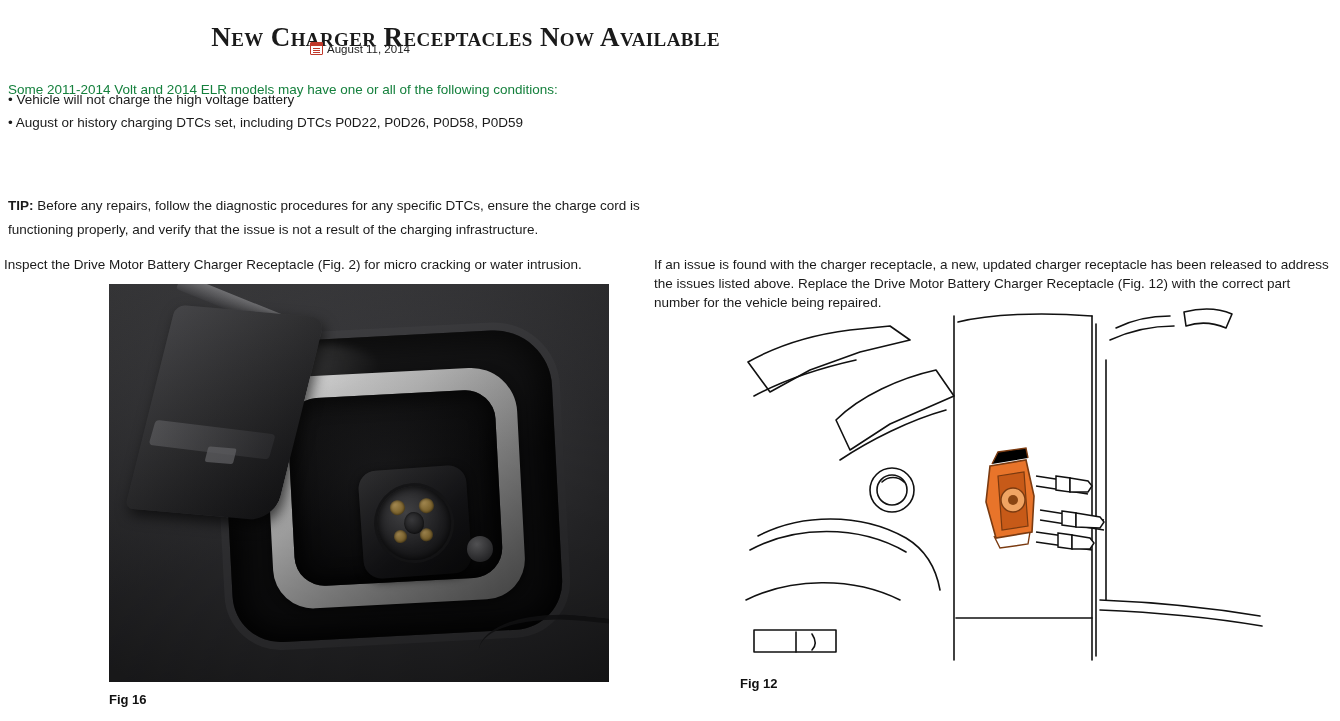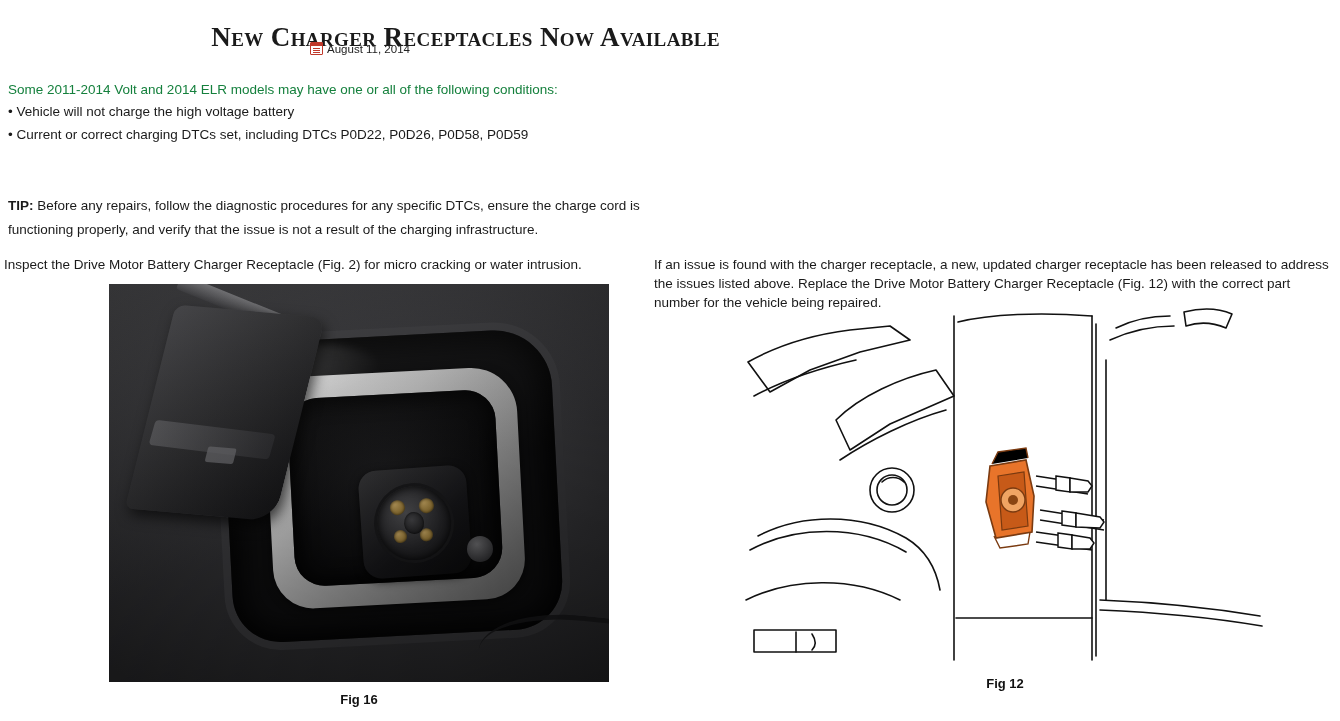--- a/index.html
+++ b/index.html
@@ -83,21 +83,20 @@
     line-height: 23px;
     color: #15803d;
   }
   .bullets {
     position: absolute;
     left: 8px;
     top: 88px;
     width: 900px;
     font-size: 13.5px;
     line-height: 23px;
-    margin-top: 12px;
   }
   .bullets div { white-space: nowrap; }
 
   .tip {
     position: absolute;
     left: 8px;
     top: 180px;
     width: 690px;
     font-size: 13.5px;
     line-height: 24px;
@@ -257,21 +256,20 @@
     position: absolute;
     left: 150px; top: 60px;
     width: 120px; height: 44px;
     background: linear-gradient(100deg, rgba(255,255,255,0.28), rgba(255,255,255,0));
     border-radius: 50%;
     filter: blur(4px);
   }
   .fig-caption {
     position: absolute;
     width: 100%;
-    text-align: center;
     font-size: 13px;
     font-weight: bold;
     color: #111;
   }
   .fig11-cap { left: 109px; top: 692px; width: 500px; }
   .fig12-cap { left: 740px; top: 676px; width: 530px; }
 
   
   .fig12-wrap {
     position: absolute;
@@ -290,21 +288,21 @@
   <h1 class="title">New Charger Receptacles Now Available</h1>
 
   <div class="dateline">
     <span class="cal-icon"></span><span class="date-text">August 11, 2014</span>
   </div>
 
   <p class="intro">Some 2011-2014 Volt and 2014 ELR models may have one or all of the following conditions:</p>
 
   <div class="bullets">
     <div>• Vehicle will not charge the high voltage battery</div>
-    <div>• Current or correct charging DTCs set, including DTCs P0D22, P0D26, P0D58, P0D59</div>
+    <div>• August or history charging DTCs set, including DTCs P0D22, P0D26, P0D58, P0D59</div>
   </div>
 
   <p class="tip"><b>TIP:</b><span> Before any repairs, follow the diagnostic procedures for any specific DTCs, ensure the charge cord is functioning properly, and verify that the issue is not a result of the charging infrastructure.</span></p>
 
   <p class="left-caption-text">Inspect the Drive Motor Battery Charger Receptacle (Fig. 2) for micro cracking or water intrusion.</p>
 
   <p class="right-text">If an issue is found with the charger receptacle, a new, updated charger receptacle has been released to address the issues listed above. Replace the Drive Motor Battery Charger Receptacle (Fig. 12) with the correct part number for the vehicle being repaired.</p>
 
   <div class="fig11-wrap">
     <div class="fig11">

